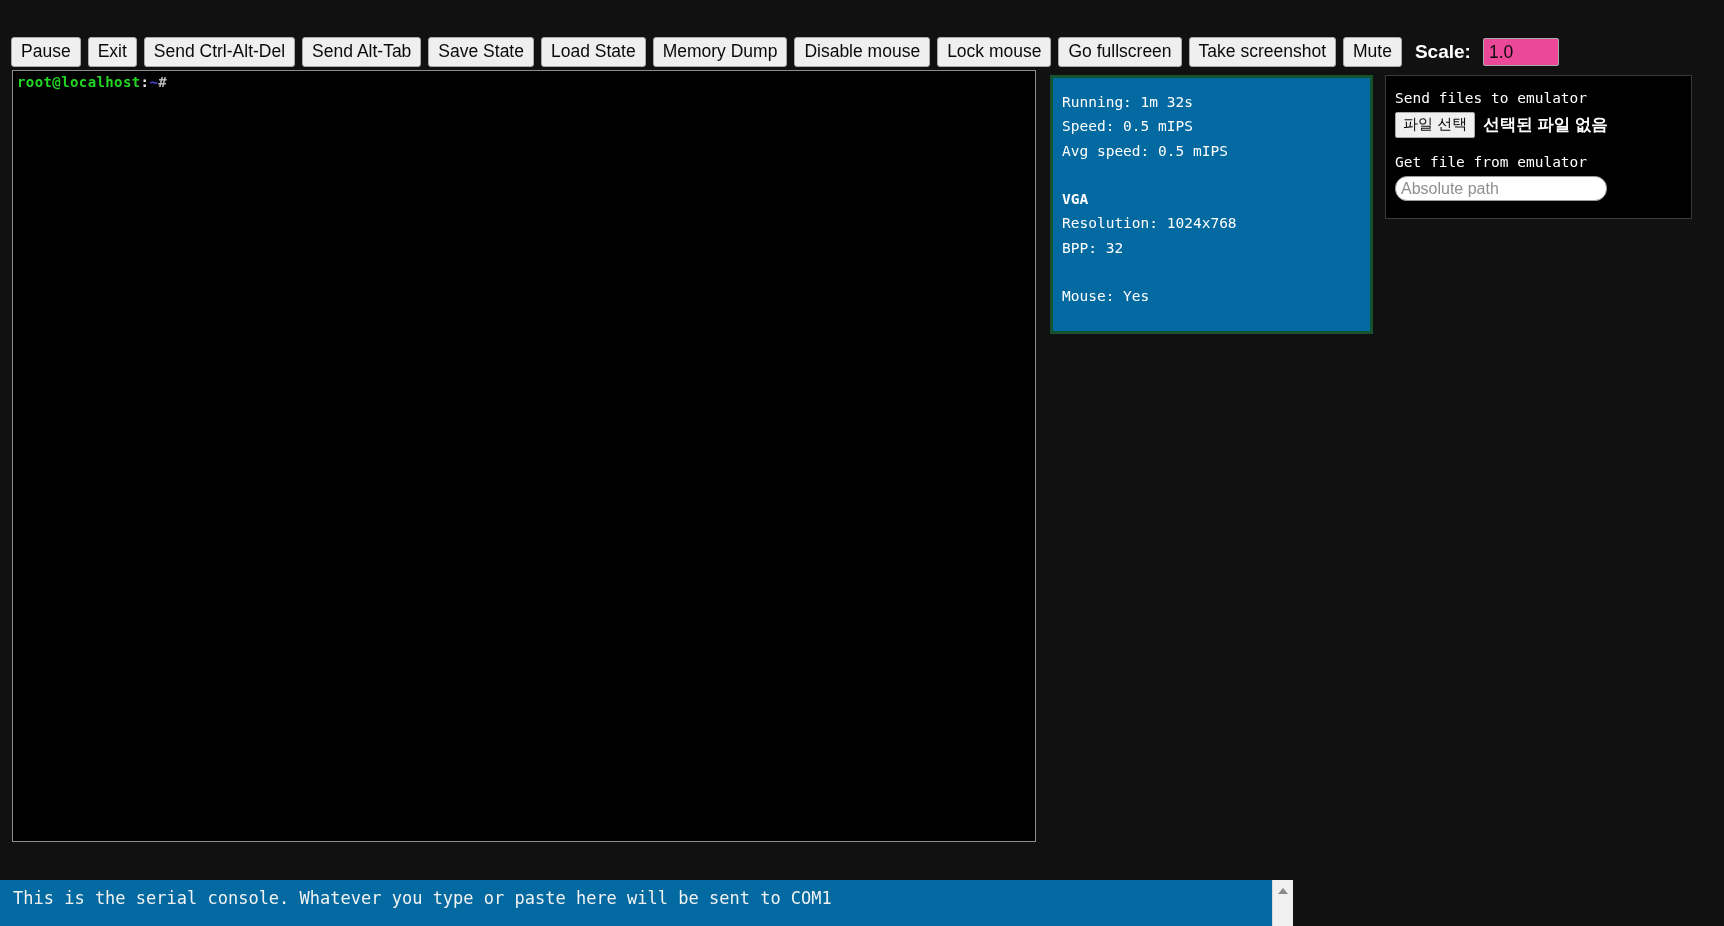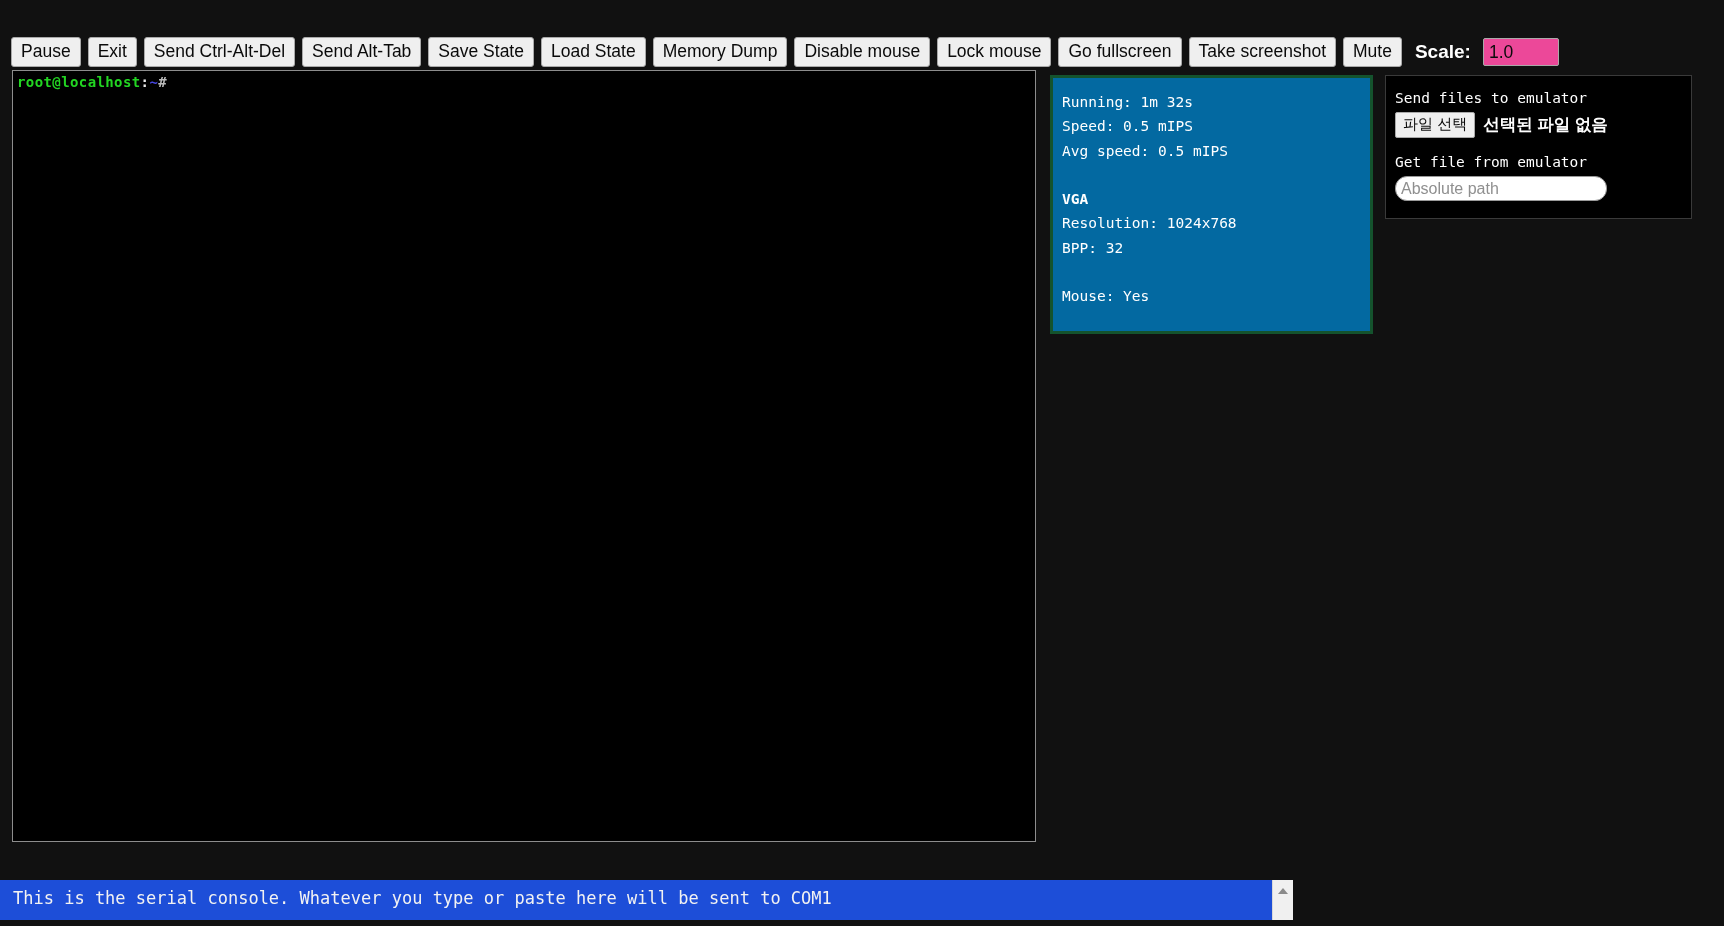--- a/index.html
+++ b/index.html
@@ -170,22 +170,22 @@
     padding: 2px 5px;
   }
   #abs-path-input::placeholder { color: #8f8f8f; opacity: 1; }
 
   
   #serial-wrap {
     position: absolute;
     left: 0px;
     top: 880px;
     width: 1293px;
-    height: 40px;
-    background: #1d4ed8;
+    height: 46px;
+    background: #0369a1;
     overflow: hidden;
   }
   #serial-text {
     position: absolute;
     left: 13px;
     top: 8px;
     font-family: "DejaVu Sans Mono", "Liberation Mono", monospace;
     font-size: 17px;
     line-height: 20px;
     color: #f2f2f2;

